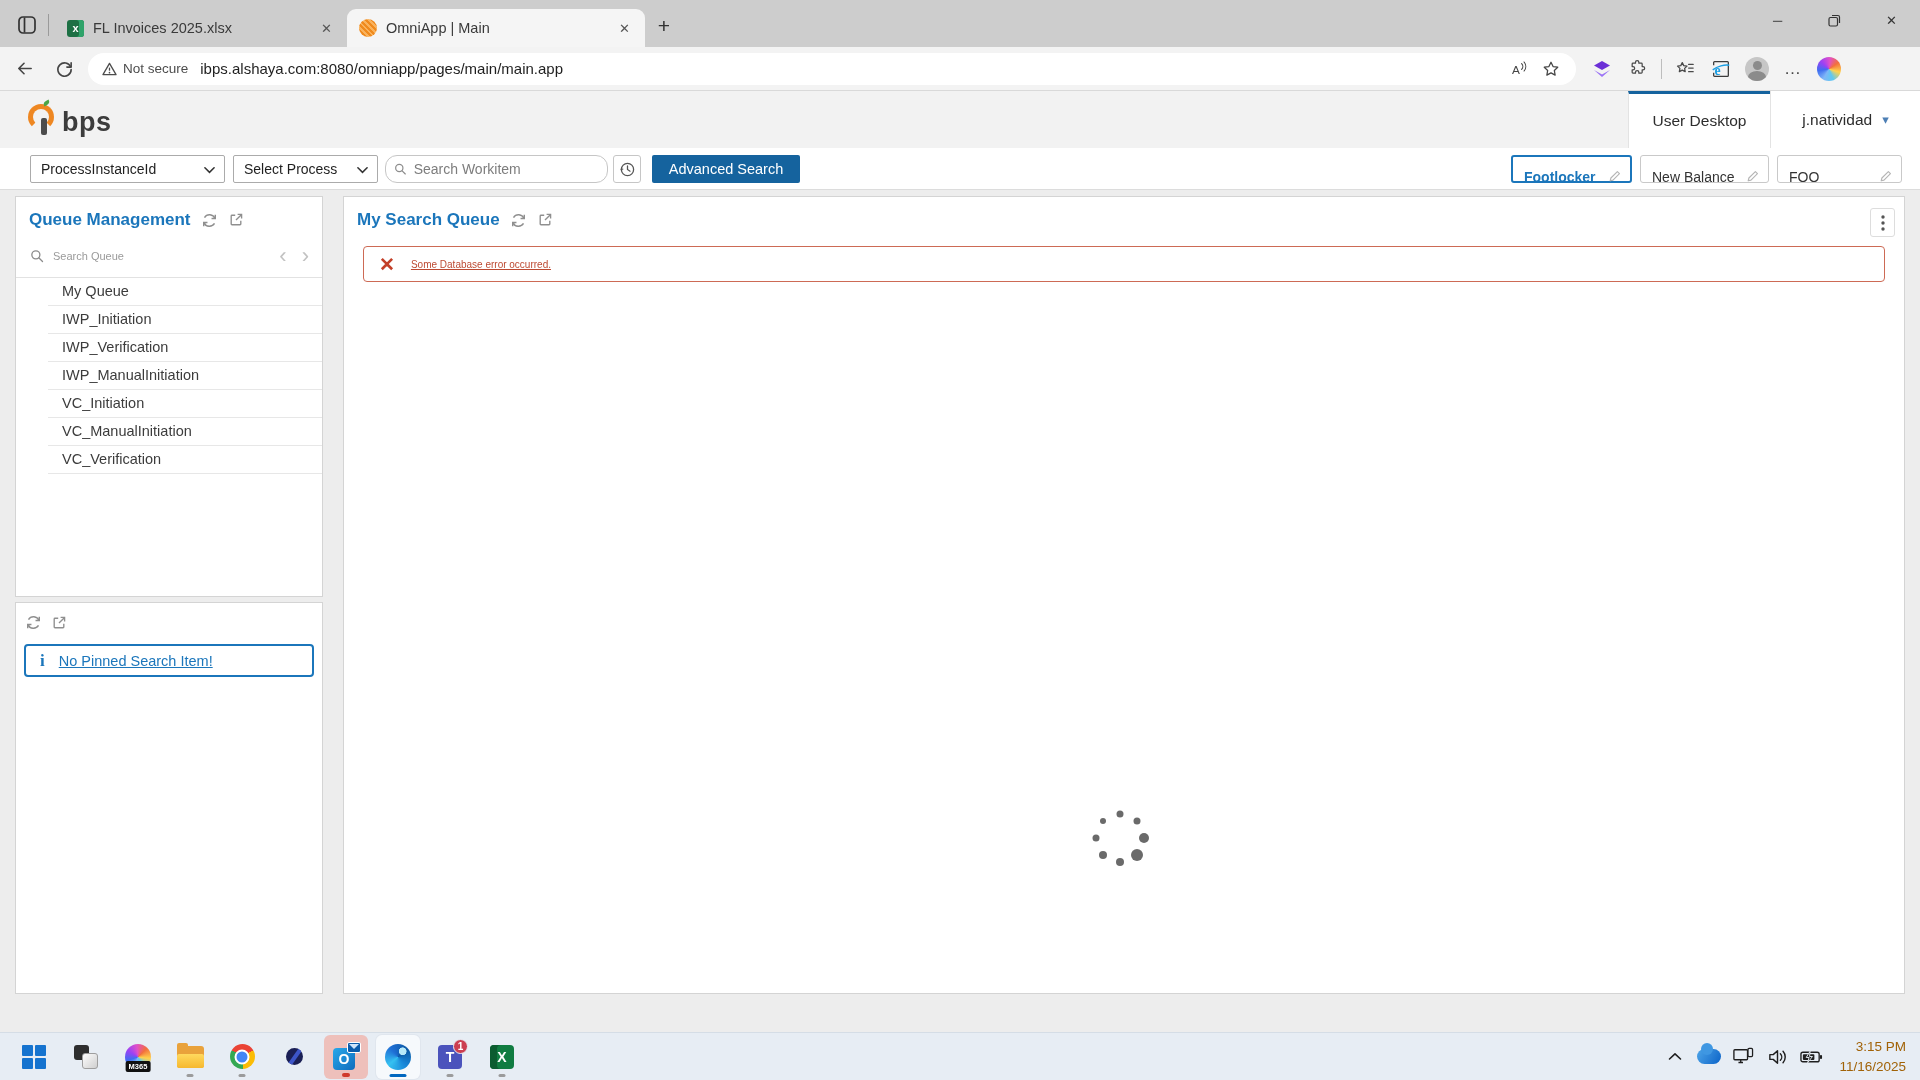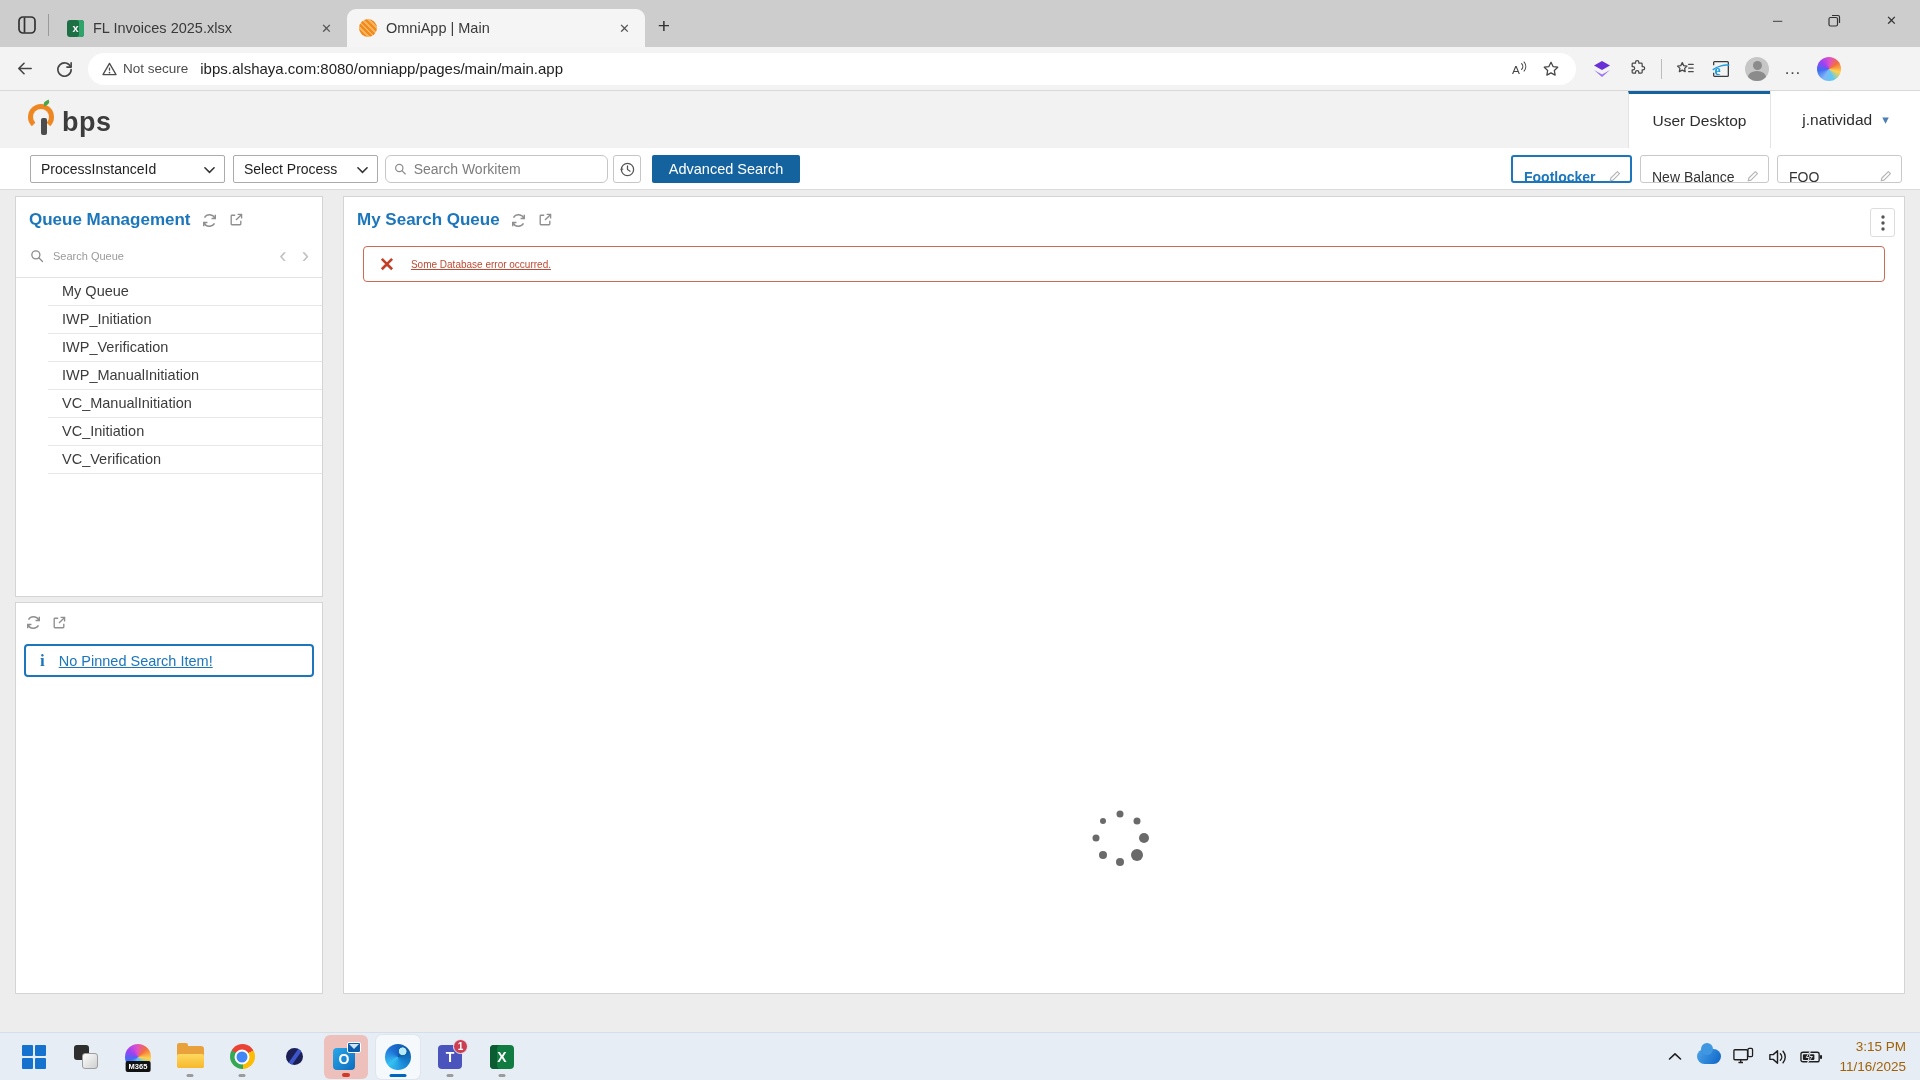--- a/index.html
+++ b/index.html
@@ -73,21 +73,21 @@
   .caret { color:#4d7fb5; font-size:13px; }
 
   
   .apptoolbar { position:absolute; left:0; top:148px; width:1920px; height:42px; background:#fff;
     border-bottom:1px solid #dcdcdc; }
   .tb-select { position:absolute; top:7px; height:28px; border:1px solid #ababab; border-radius:2px;
     background:#fff; display:flex; align-items:center; justify-content:space-between;
     padding:0 9px 0 10px; font-size:14px; color:#1f1f1f; cursor:pointer; }
   .sel-chev { color:#333; }
   .tb-search { position:absolute; left:385px; top:7px; width:223px; height:28px; border:1px solid #c6c6c6;
-    border-radius:6px; background:#fff; display:flex; align-items:center; padding:0 8px; gap:7px; }
+    border-radius:12px; background:#fff; display:flex; align-items:center; padding:0 8px; gap:7px; }
   .tb-search input { border:0; outline:0; font-size:14px; width:100%; color:#333;
     font-family:"Liberation Sans",sans-serif; }
   .tb-search input::placeholder { color:#7d7d7d; }
   .clockbtn { position:absolute; left:613px; top:7px; width:28px; height:28px; border:1px solid #c6c6c6;
     border-radius:3px; display:flex; align-items:center; justify-content:center; color:#555; background:#fff; }
   .advbtn { position:absolute; left:652px; top:7px; width:148px; height:28px; background:#15639e;
     color:#fff; border:0; border-radius:2px; font-size:14.5px; font-family:"Liberation Sans",sans-serif;
     cursor:pointer; }
   .filters { position:absolute; right:18px; top:7px; display:flex; gap:8px; }
   .filter { width:121px; height:28px; border:1px solid #c9c9c9; border-radius:3px; background:#fff;
@@ -399,22 +399,22 @@
           </svg>
         <input placeholder="Search Queue" style="">
         <span class="q-chev">‹</span>
         <span class="q-chev">›</span>
       </div>
       <ul class="qlist">
         <li>My Queue</li>
         <li>IWP_Initiation</li>
         <li>IWP_Verification</li>
         <li>IWP_ManualInitiation</li>
+        <li>VC_Initiation</li>
         <li>VC_ManualInitiation</li>
-        <li>VC_Initiation</li>
         <li>VC_Verification</li>
       </ul>
     </div>
 
     <div class="panel sidebar2">
       <div class="pin-icons">
         <span class="gicon">
             <svg width="17" height="17" viewBox="0 0 20 20">
               <path d="M16.5 7.5a7 7 0 0 0-12.4-1M3.5 12.5a7 7 0 0 0 12.4 1" fill="none" stroke="#8f8f8f" stroke-width="1.7"></path>
               <path d="M16.8 3.2v4.4h-4.4" fill="none" stroke="#8f8f8f" stroke-width="1.7"></path>

